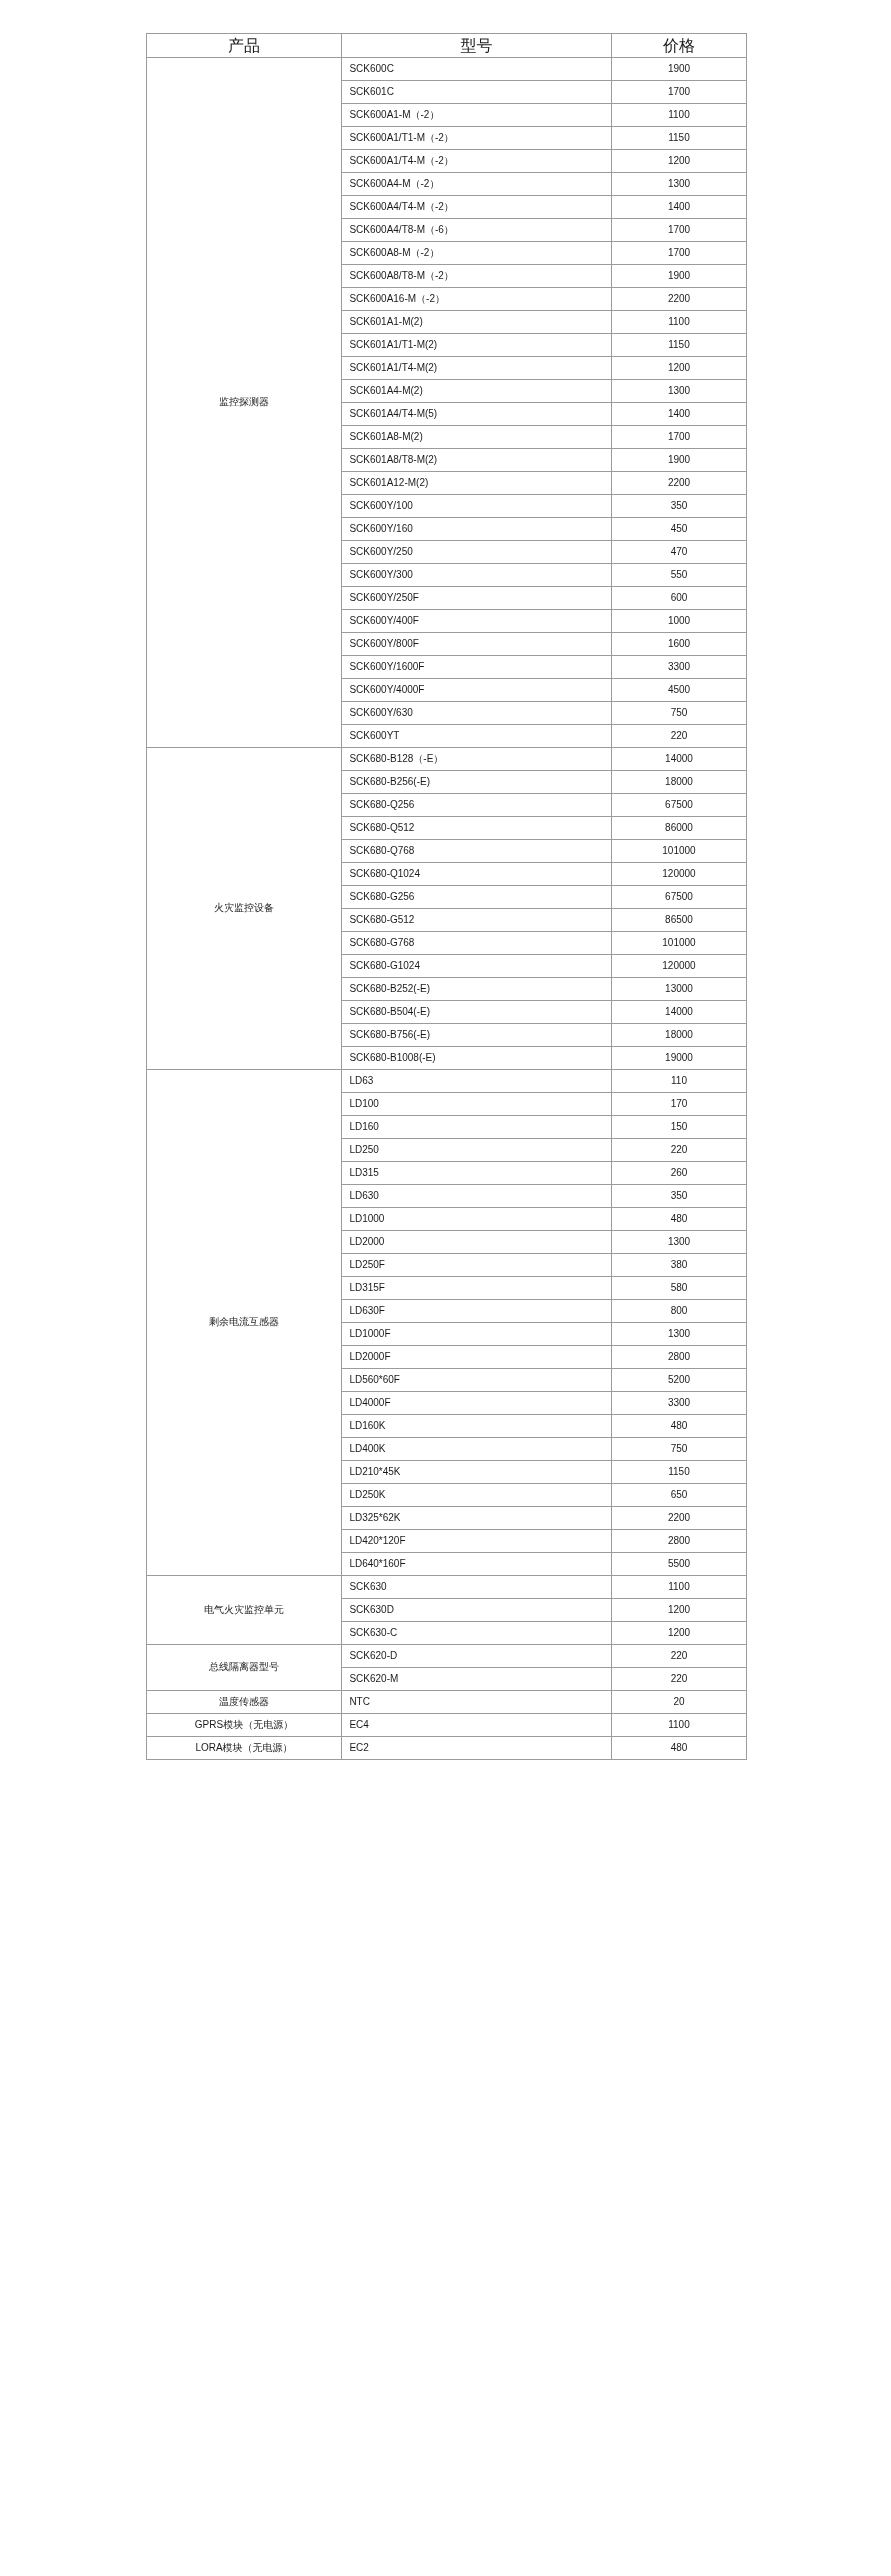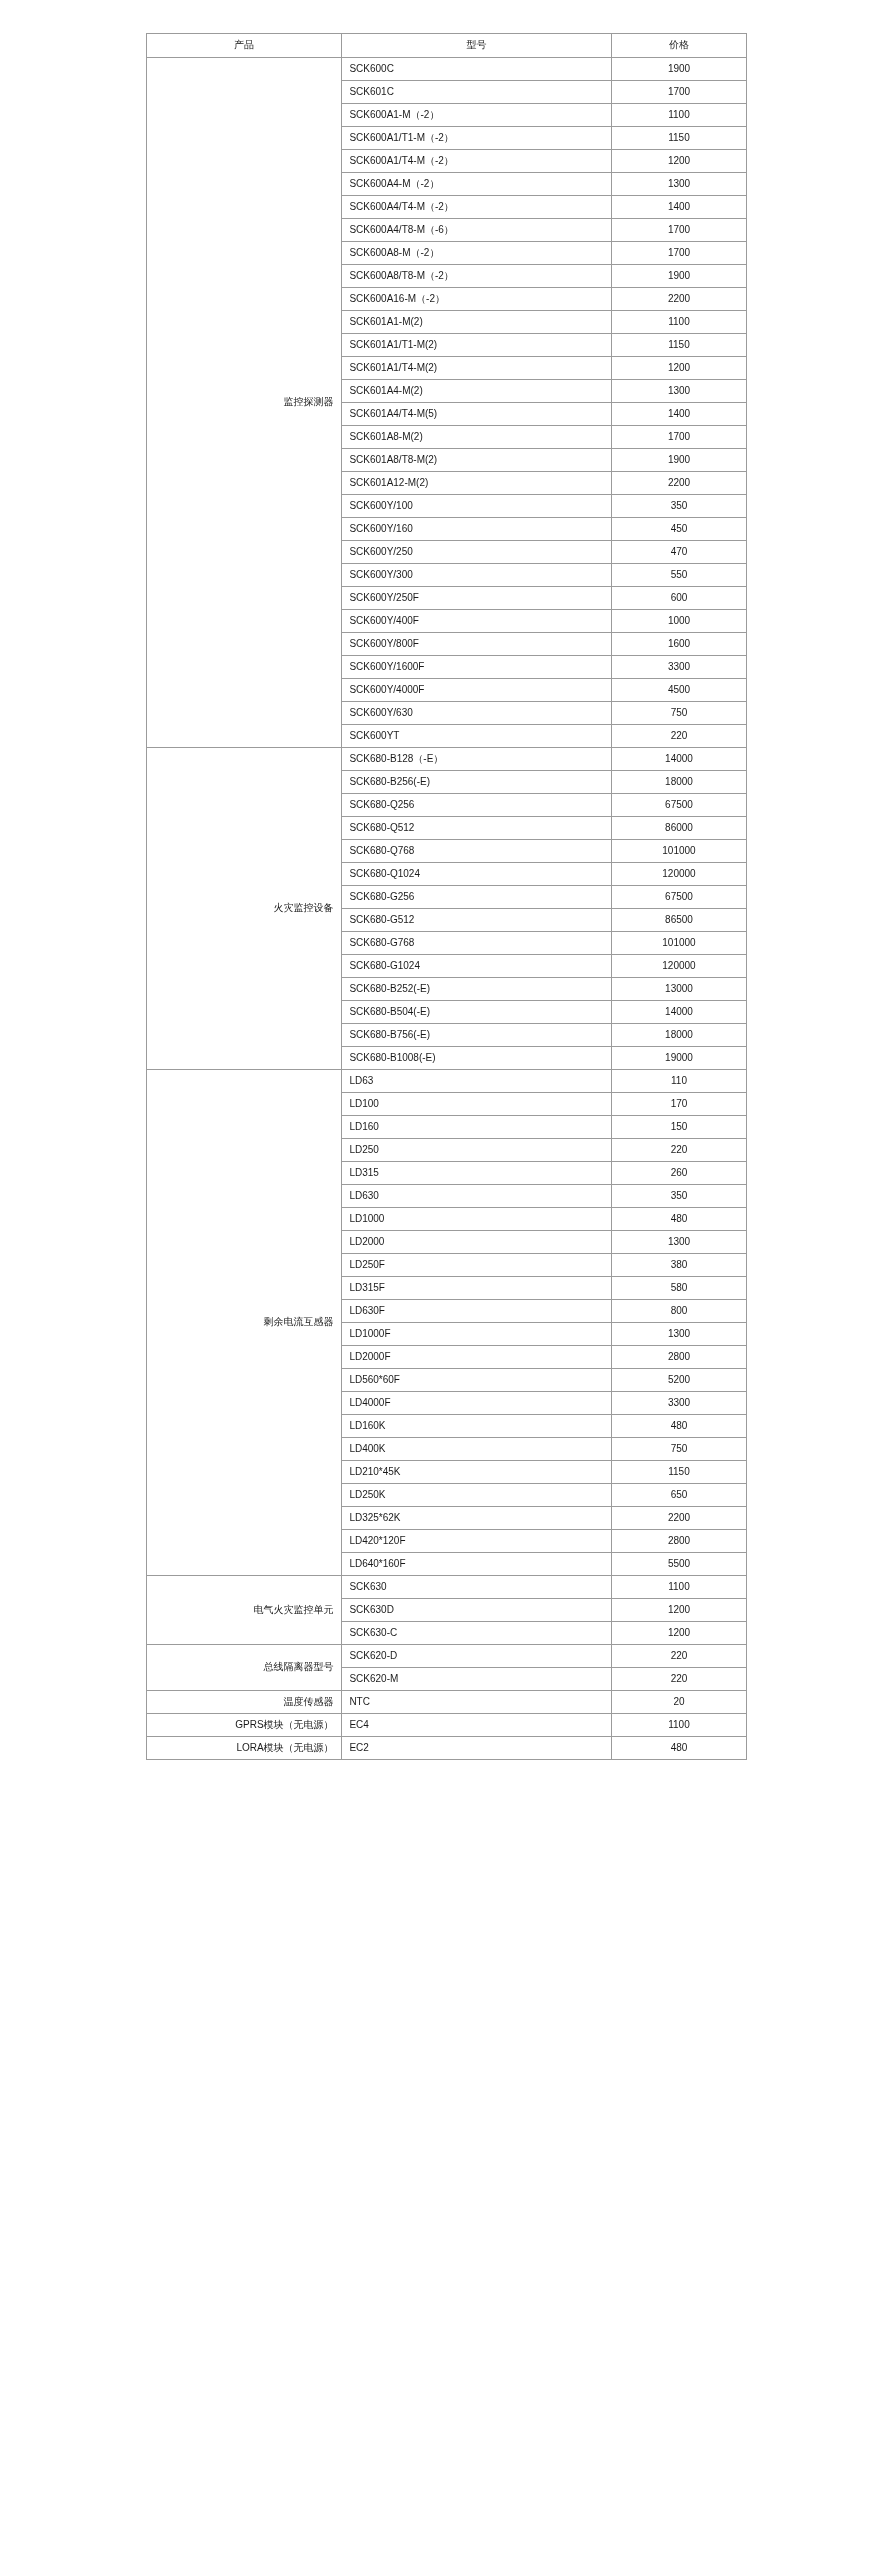--- a/index.html
+++ b/index.html
@@ -42,24 +42,24 @@
     line-height: 1.25;
     padding: 0 7.4px;
     height: 23px;
     box-sizing: border-box;
   }
   table.pricelist thead th {
     text-align: center;
     font-weight: normal;
     background: #ffffff;
     height: 24px;
-    font-size: 10px;
+    font-size: 16px;
   }
   td.cat {
-    text-align: right;
+    text-align: center;
     vertical-align: middle;
     padding-left: 10.4px;
     font-size: 10px;
   }
   td.model {
     text-align: left;
     padding-left: 9px;
     white-space: nowrap;
     overflow: hidden;
   }

